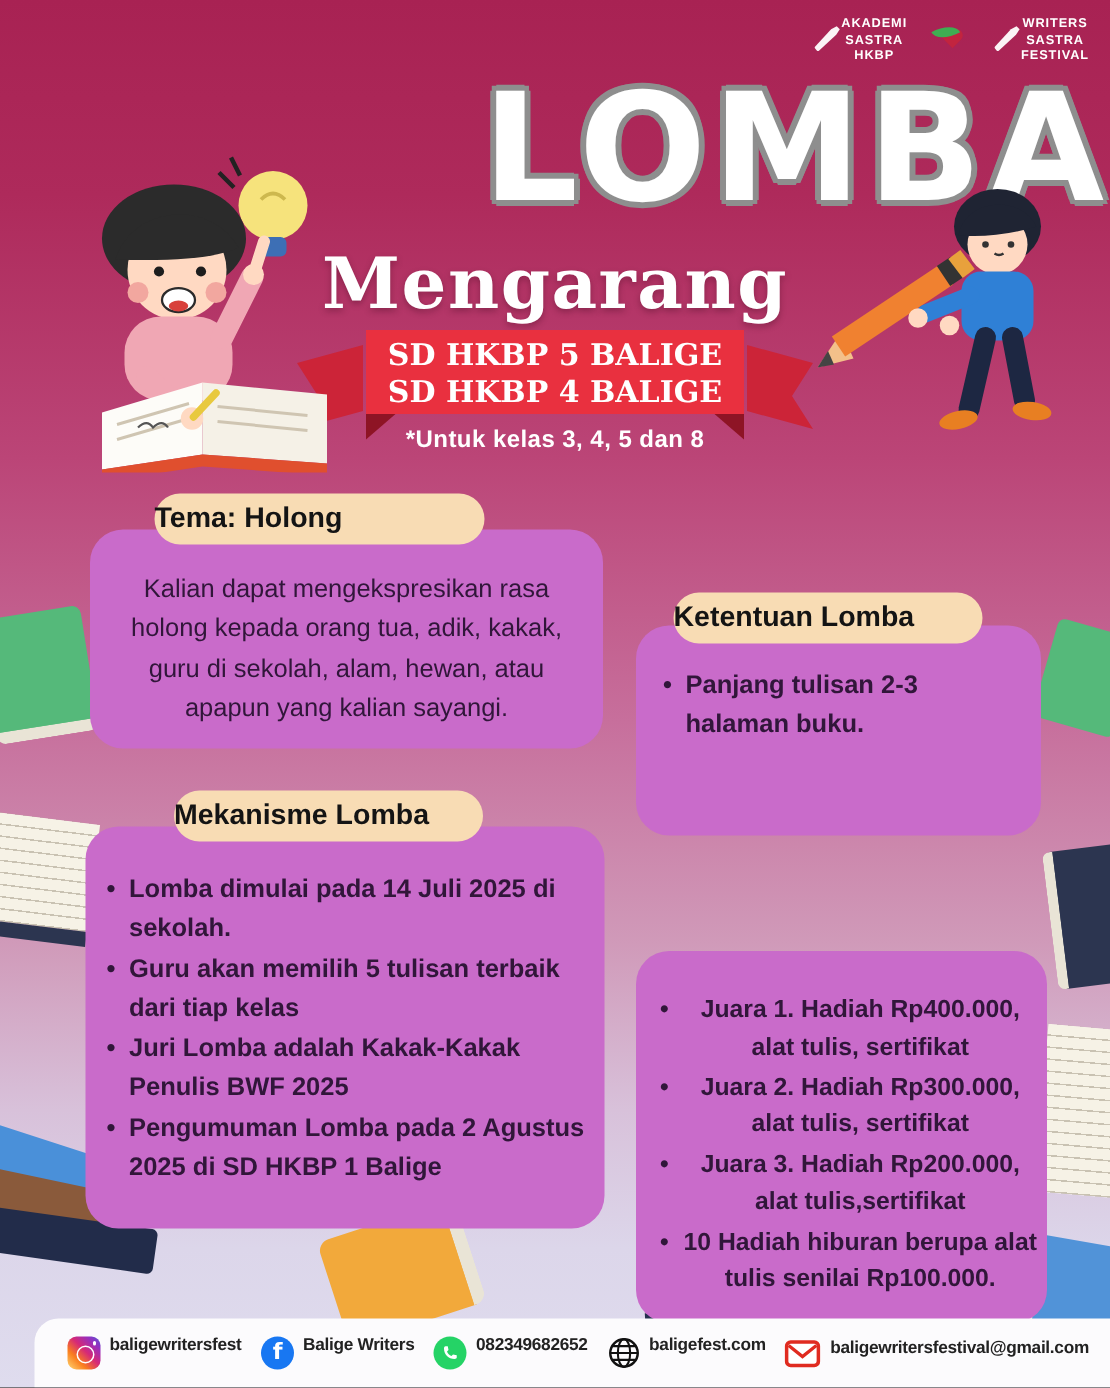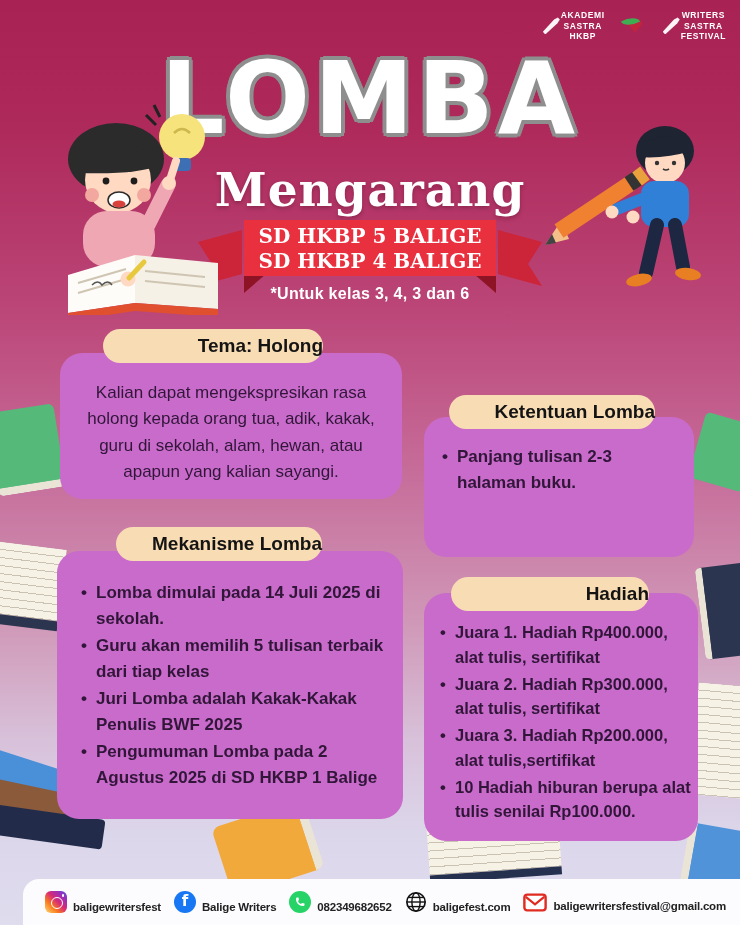--- a/index.html
+++ b/index.html
@@ -17,54 +17,54 @@
     clip-path:polygon(14% 100%, 0 84%, 66% 12%, 88% 0, 100% 12%, 86% 34%); opacity:.95; }
   .heartleaf { position:relative; width:26px; height:26px; }
   .heart { position:absolute; left:6px; top:7px; width:16px; height:14px; }
   .heart::before,.heart::after { content:""; position:absolute; top:0; width:8px; height:12px;
     background:#c2243f; border-radius:8px 8px 0 0; }
   .heart::before { left:8px; transform:rotate(-45deg); transform-origin:0 100%; }
   .heart::after  { left:0;  transform:rotate( 45deg); transform-origin:100% 100%; }
   .leaf { position:absolute; left:1px; top:4px; width:17px; height:9px; background:#3fae52;
     border-radius:0 100% 0 100%; transform:rotate(-28deg); }
   
-  .title-main { position:absolute; top:44px; left:0; width:100%; text-align:center;
+  .title-main { position:absolute; top:44px; left:0; width:100%; text-align:right;
     font-family:"DejaVu Sans", sans-serif; font-weight:bold; font-size:100px; line-height:1.1;
     color:#fff; letter-spacing:4px;
     text-shadow:-4px 0 #8e8e8e,4px 0 #8e8e8e,0 -4px #8e8e8e,0 4px #8e8e8e,
       -3px -3px #8e8e8e,3px -3px #8e8e8e,-3px 3px #8e8e8e,3px 3px #8e8e8e; }
   .title-sub { position:absolute; top:162px; left:0; width:100%; text-align:center;
     font-family:"DejaVu Serif", serif; font-weight:bold; font-size:47px; color:#fff;
     text-shadow:0 2px 4px rgba(60,10,30,.35); letter-spacing:1px; }
   
   .ribbon-svg { position:absolute; left:198px; top:214px; }
   .ribbon-text { position:absolute; left:244px; top:224px; width:252px; text-align:center;
     font-family:"DejaVu Serif", serif; font-weight:bold; font-size:20px; color:#fff; line-height:1.25; }
   .note { position:absolute; top:285px; left:0; width:100%; text-align:center;
     font-size:16px; font-weight:bold; color:#fff; letter-spacing:.3px; }
   
-  .pill { position:absolute; z-index:5; background:#f8dcb4; border-radius:17px; text-align:right;
+  .pill { position:absolute; z-index:5; background:#f8dcb4; border-radius:17px; text-align:left;
     font-weight:bold; font-size:19px; color:#141414; height:34px; line-height:34px; }
   .pbox { position:absolute; z-index:4; background:#c96bca; border-radius:22px; color:#31163a; }
   .pbox p { font-weight:normal; }
   .pbox ul { list-style:none; }
   .pbox li { position:relative; padding-left:17px; font-weight:bold; margin-bottom:2px; }
   .pbox li::before { content:"•"; position:absolute; left:2px; }
   #tema-pill      { left:103px; top:329px; width:220px; }
   #tema-box       { left:60px;  top:353px; width:342px; height:146px; padding:27px 14px 10px;
                     text-align:center; font-size:17px; line-height:1.55; }
   #ketentuan-pill { left:449px; top:395px; width:206px; }
   #ketentuan-box  { left:424px; top:417px; width:270px; height:140px; padding:27px 10px 8px 16px;
                     font-size:17px; line-height:1.5; }
   #mekanisme-pill { left:116px; top:527px; width:206px; }
-  #mekanisme-box  { left:57px;  top:551px; width:346px; height:268px; padding:29px 10px 8px 22px;
+  #mekanisme-box  { left:57px;  top:551px; width:346px; height:268px; padding:29px 10px 8px 12px;
                     font-size:17px; line-height:1.5; }
   #hadiah-pill    { left:451px; top:577px; width:198px; }
-  #hadiah-box     { left:424px; top:593px; width:274px; height:248px; padding:27px 6px 8px 14px;
-                    font-size:16.5px; line-height:1.5; }
+  #hadiah-box     { left:424px; top:634px; width:274px; height:248px; padding:27px 6px 8px 14px;
+                    font-size:16.5px; line-height:1.5;text-align:center; }
   
   .deco { position:absolute; z-index:1; }
   .ruled { background-image:repeating-linear-gradient(#f6f2e6 0 7px, #c9c2b2 7px 8px); }
   #book-green-left { left:-8px; top:408px; width:68px; height:84px; background:#55b97a;
     border-radius:6px; transform:rotate(-9deg); border-bottom:8px solid #e9e4d6; }
   #book-open-left { left:-14px; top:545px; width:76px; height:82px; transform:rotate(7deg);
     border-bottom:10px solid #2c3550; }
   #book-green-right { right:-12px; top:418px; width:56px; height:68px; background:#55b97a;
     border-radius:5px; transform:rotate(16deg); }
   #book-dark-right { right:-14px; top:565px; width:54px; height:92px; background:#2c3550;
@@ -78,21 +78,21 @@
   #book-open-bottom { left:428px; top:815px; width:132px; height:64px; transform:rotate(-4deg);
     border-bottom:8px solid #24304e; }
   #pencil-bottom { left:488px; top:818px; width:64px; height:6px; background:#8a5a3b;
     border-radius:3px; transform:rotate(28deg); z-index:2; }
   #book-blue-bottom { right:-18px; top:828px; width:74px; height:64px; background:#5193d8;
     border-radius:6px; transform:rotate(10deg); border-left:8px solid #e9e4d6; }
   
   .footer { position:absolute; z-index:6; left:23px; right:0; bottom:0; height:46px;
     background:#fcfbfd; border-radius:16px 0 0 0; display:flex; align-items:center;
     justify-content:space-between; padding:0 14px 0 22px; }
-  .fitem { display:flex; align-items:flex-end; gap:6px; }
+  .fitem { display:flex; align-items:flex-start; gap:6px; }
   .fitem .flabel { font-size:11.5px; font-weight:bold; color:#222; letter-spacing:-.2px; white-space:nowrap; }
   .ig-icon { position:relative; width:22px; height:22px; border-radius:6px;
     background:linear-gradient(45deg,#feda75,#fa7e1e 30%,#d62976 55%,#962fbf 80%,#4f5bd5); }
   .ig-icon::before { content:""; position:absolute; left:6px; top:6px; width:10px; height:10px;
     border:1.8px solid #fff; border-radius:50%; }
   .ig-icon::after { content:""; position:absolute; right:3px; top:3px; width:2.5px; height:2.5px;
     background:#fff; border-radius:50%; }
   .fb-icon { width:22px; height:22px; border-radius:50%; background:#1877f2; color:#fff;
     font-weight:bold; font-size:15px; text-align:center; line-height:21px;
     font-family:"DejaVu Sans", sans-serif; }
@@ -195,21 +195,21 @@
     <polygon points="300,16 344,28 330,50 344,72 300,60" fill="#cc2438"></polygon>
     <polygon points="46,60 68,60 46,79" fill="#8e1425"></polygon>
     <polygon points="298,60 276,60 298,79" fill="#8e1425"></polygon>
     <rect x="46" y="6" width="252" height="56" fill="#e9303f"></rect>
   </svg>
   <div class="ribbon-text">
     <div>SD HKBP 5 BALIGE</div>
     <div>SD HKBP 4 BALIGE</div>
   </div>
 
-  <div class="note">*Untuk kelas 3, 4, 3 dan 6</div>
+  <div class="note">*Untuk kelas 3, 4, 5 dan 8</div>
 
   <div class="pill" id="tema-pill">Tema: Holong</div>
   <div class="pbox" id="tema-box">
     <p>Kalian dapat mengekspresikan rasa holong kepada orang tua, adik, kakak, guru di sekolah, alam, hewan, atau apapun yang kalian sayangi.</p>
   </div>
 
   <div class="pill" id="ketentuan-pill">Ketentuan Lomba</div>
   <div class="pbox" id="ketentuan-box">
     <ul>
       <li>Panjang tulisan 2-3 halaman buku.</li>
@@ -219,21 +219,20 @@
   <div class="pill" id="mekanisme-pill">Mekanisme Lomba</div>
   <div class="pbox" id="mekanisme-box">
     <ul>
       <li>Lomba dimulai pada 14 Juli 2025 di sekolah.</li>
       <li>Guru akan memilih 5 tulisan terbaik dari tiap kelas</li>
       <li>Juri Lomba adalah Kakak-Kakak Penulis BWF 2025</li>
       <li>Pengumuman Lomba pada 2 Agustus 2025 di SD HKBP 1 Balige</li>
     </ul>
   </div>
 
-  <div class="pill" id="hadiah-pill">Hadiah</div>
   <div class="pbox" id="hadiah-box">
     <ul>
       <li>Juara 1. Hadiah Rp400.000, alat tulis, sertifikat</li>
       <li>Juara 2. Hadiah Rp300.000, alat tulis, sertifikat</li>
       <li>Juara 3. Hadiah Rp200.000, alat tulis,sertifikat</li>
       <li>10 Hadiah hiburan berupa alat tulis senilai Rp100.000.</li>
     </ul>
   </div>
 
   <div class="deco" id="book-green-left"></div>

